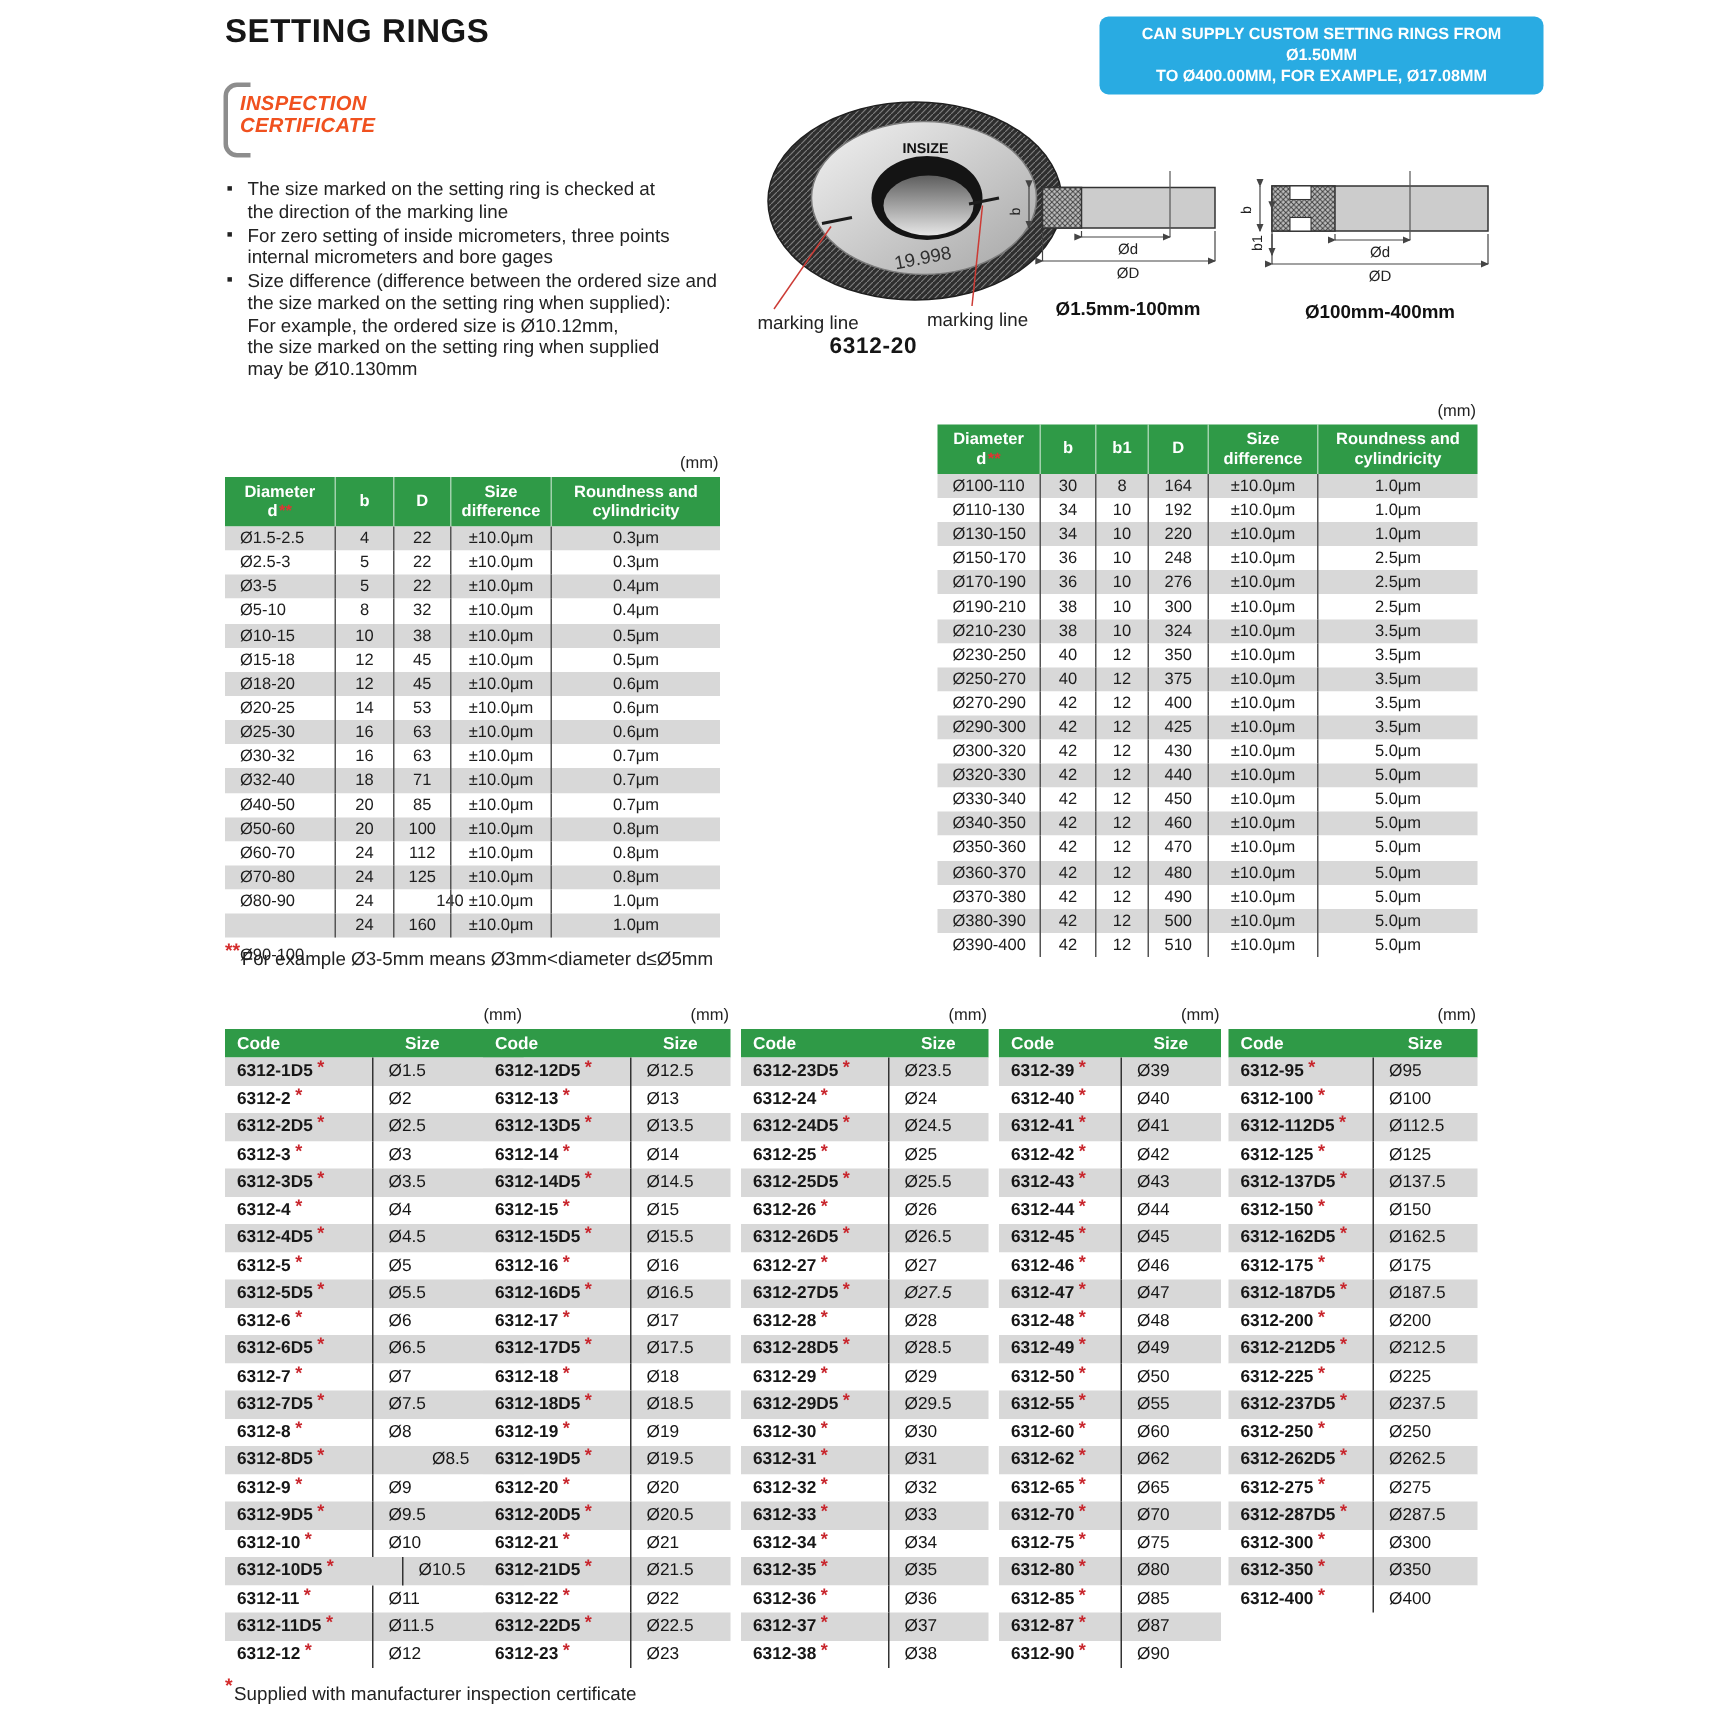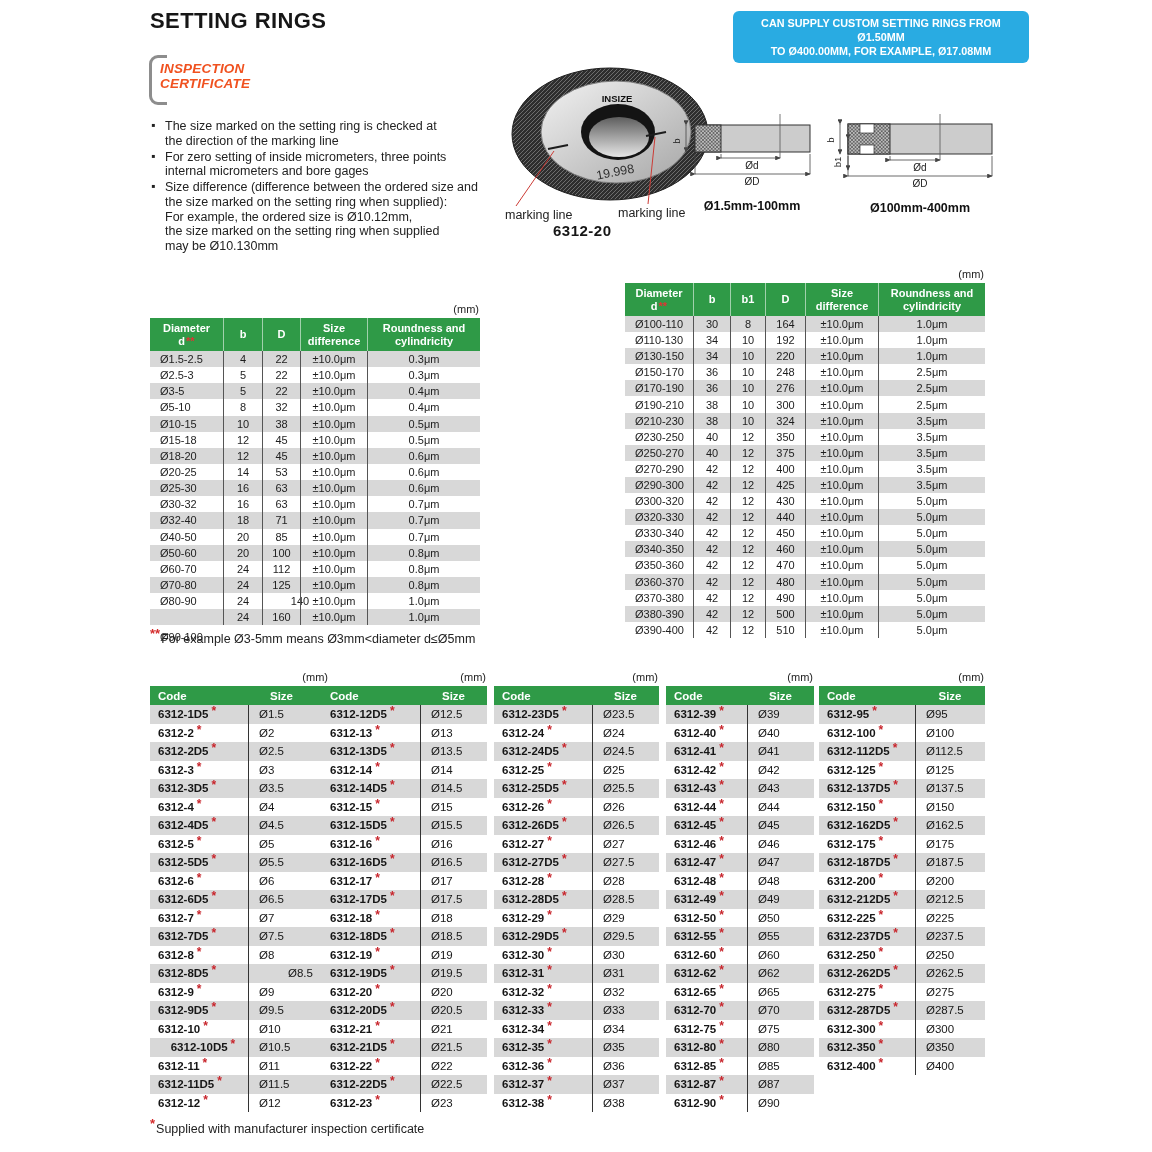--- a/index.html
+++ b/index.html
@@ -581,22 +581,22 @@
       </div>
       <div class="code-row even">
         <div class="ccell c0" style="width: 98px;">6312-9D5<span class="row-star">*</span></div>
         <div class="ccell c1" style="width: 67px;">Ø9.5</div>
       </div>
       <div class="code-row odd">
         <div class="ccell c0" style="width: 98px;">6312-10<span class="row-star">*</span></div>
         <div class="ccell c1" style="width: 67px;">Ø10</div>
       </div>
       <div class="code-row even">
-        <div class="ccell c0" style="width: 98px; justify-content: center;">6312-10D5<span class="row-star">*</span></div>
-        <div class="ccell c1" style="width: 81px;">Ø10.5</div>
+        <div class="ccell c0" style="width: 98px;">6312-10D5<span class="row-star">*</span></div>
+        <div class="ccell c1" style="width: 81px; margin-left: 20px;">Ø10.5</div>
       </div>
       <div class="code-row odd">
         <div class="ccell c0" style="width: 98px;">6312-11<span class="row-star">*</span></div>
         <div class="ccell c1" style="width: 67px;">Ø11</div>
       </div>
       <div class="code-row even">
         <div class="ccell c0" style="width: 98px;">6312-11D5<span class="row-star">*</span></div>
         <div class="ccell c1" style="width: 67px;">Ø11.5</div>
       </div>
       <div class="code-row odd">
@@ -732,21 +732,21 @@
       <div class="code-row even">
         <div class="ccell c0" style="width: 98px;">6312-26D5<span class="row-star">*</span></div>
         <div class="ccell c1" style="width: 67px;">Ø26.5</div>
       </div>
       <div class="code-row odd">
         <div class="ccell c0" style="width: 98px;">6312-27<span class="row-star">*</span></div>
         <div class="ccell c1" style="width: 67px;">Ø27</div>
       </div>
       <div class="code-row even">
         <div class="ccell c0" style="width: 98px;">6312-27D5<span class="row-star">*</span></div>
-        <div class="ccell c1" style="width: 49px;">Ø27.5</div>
+        <div class="ccell c1" style="width: 49px; font-style: italic;">Ø27.5</div>
       </div>
       <div class="code-row odd">
         <div class="ccell c0" style="width: 98px;">6312-28<span class="row-star">*</span></div>
         <div class="ccell c1" style="width: 67px;">Ø28</div>
       </div>
       <div class="code-row even">
         <div class="ccell c0" style="width: 98px;">6312-28D5<span class="row-star">*</span></div>
         <div class="ccell c1" style="width: 67px;">Ø28.5</div>
       </div>
       <div class="code-row odd">

